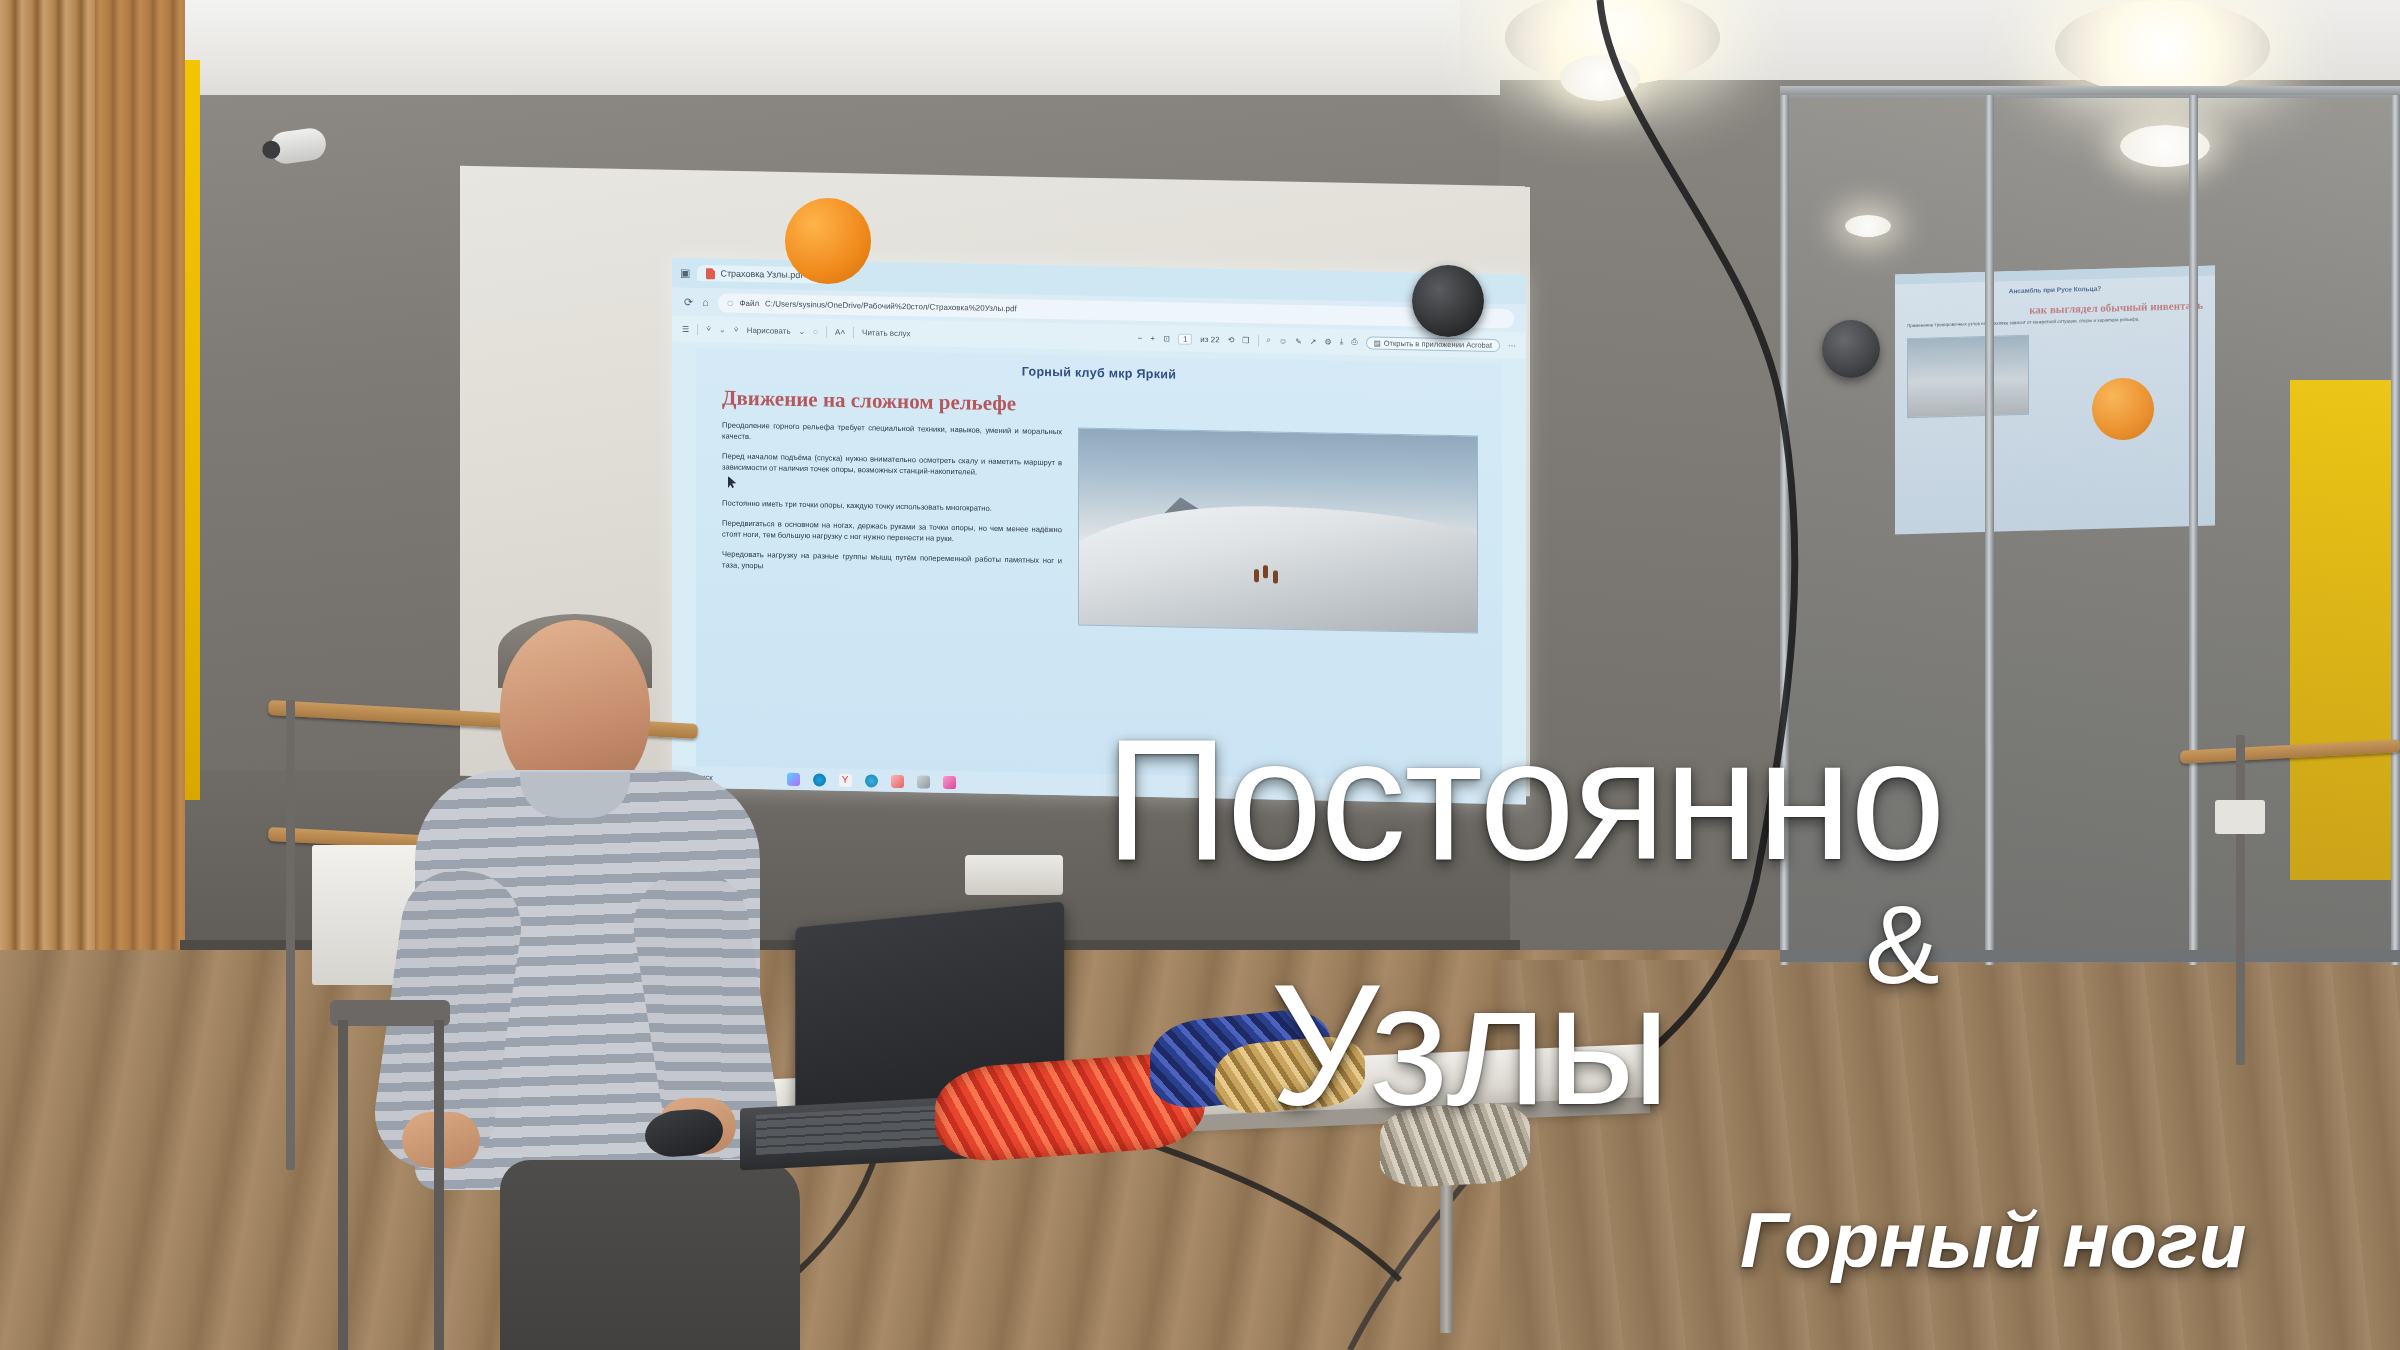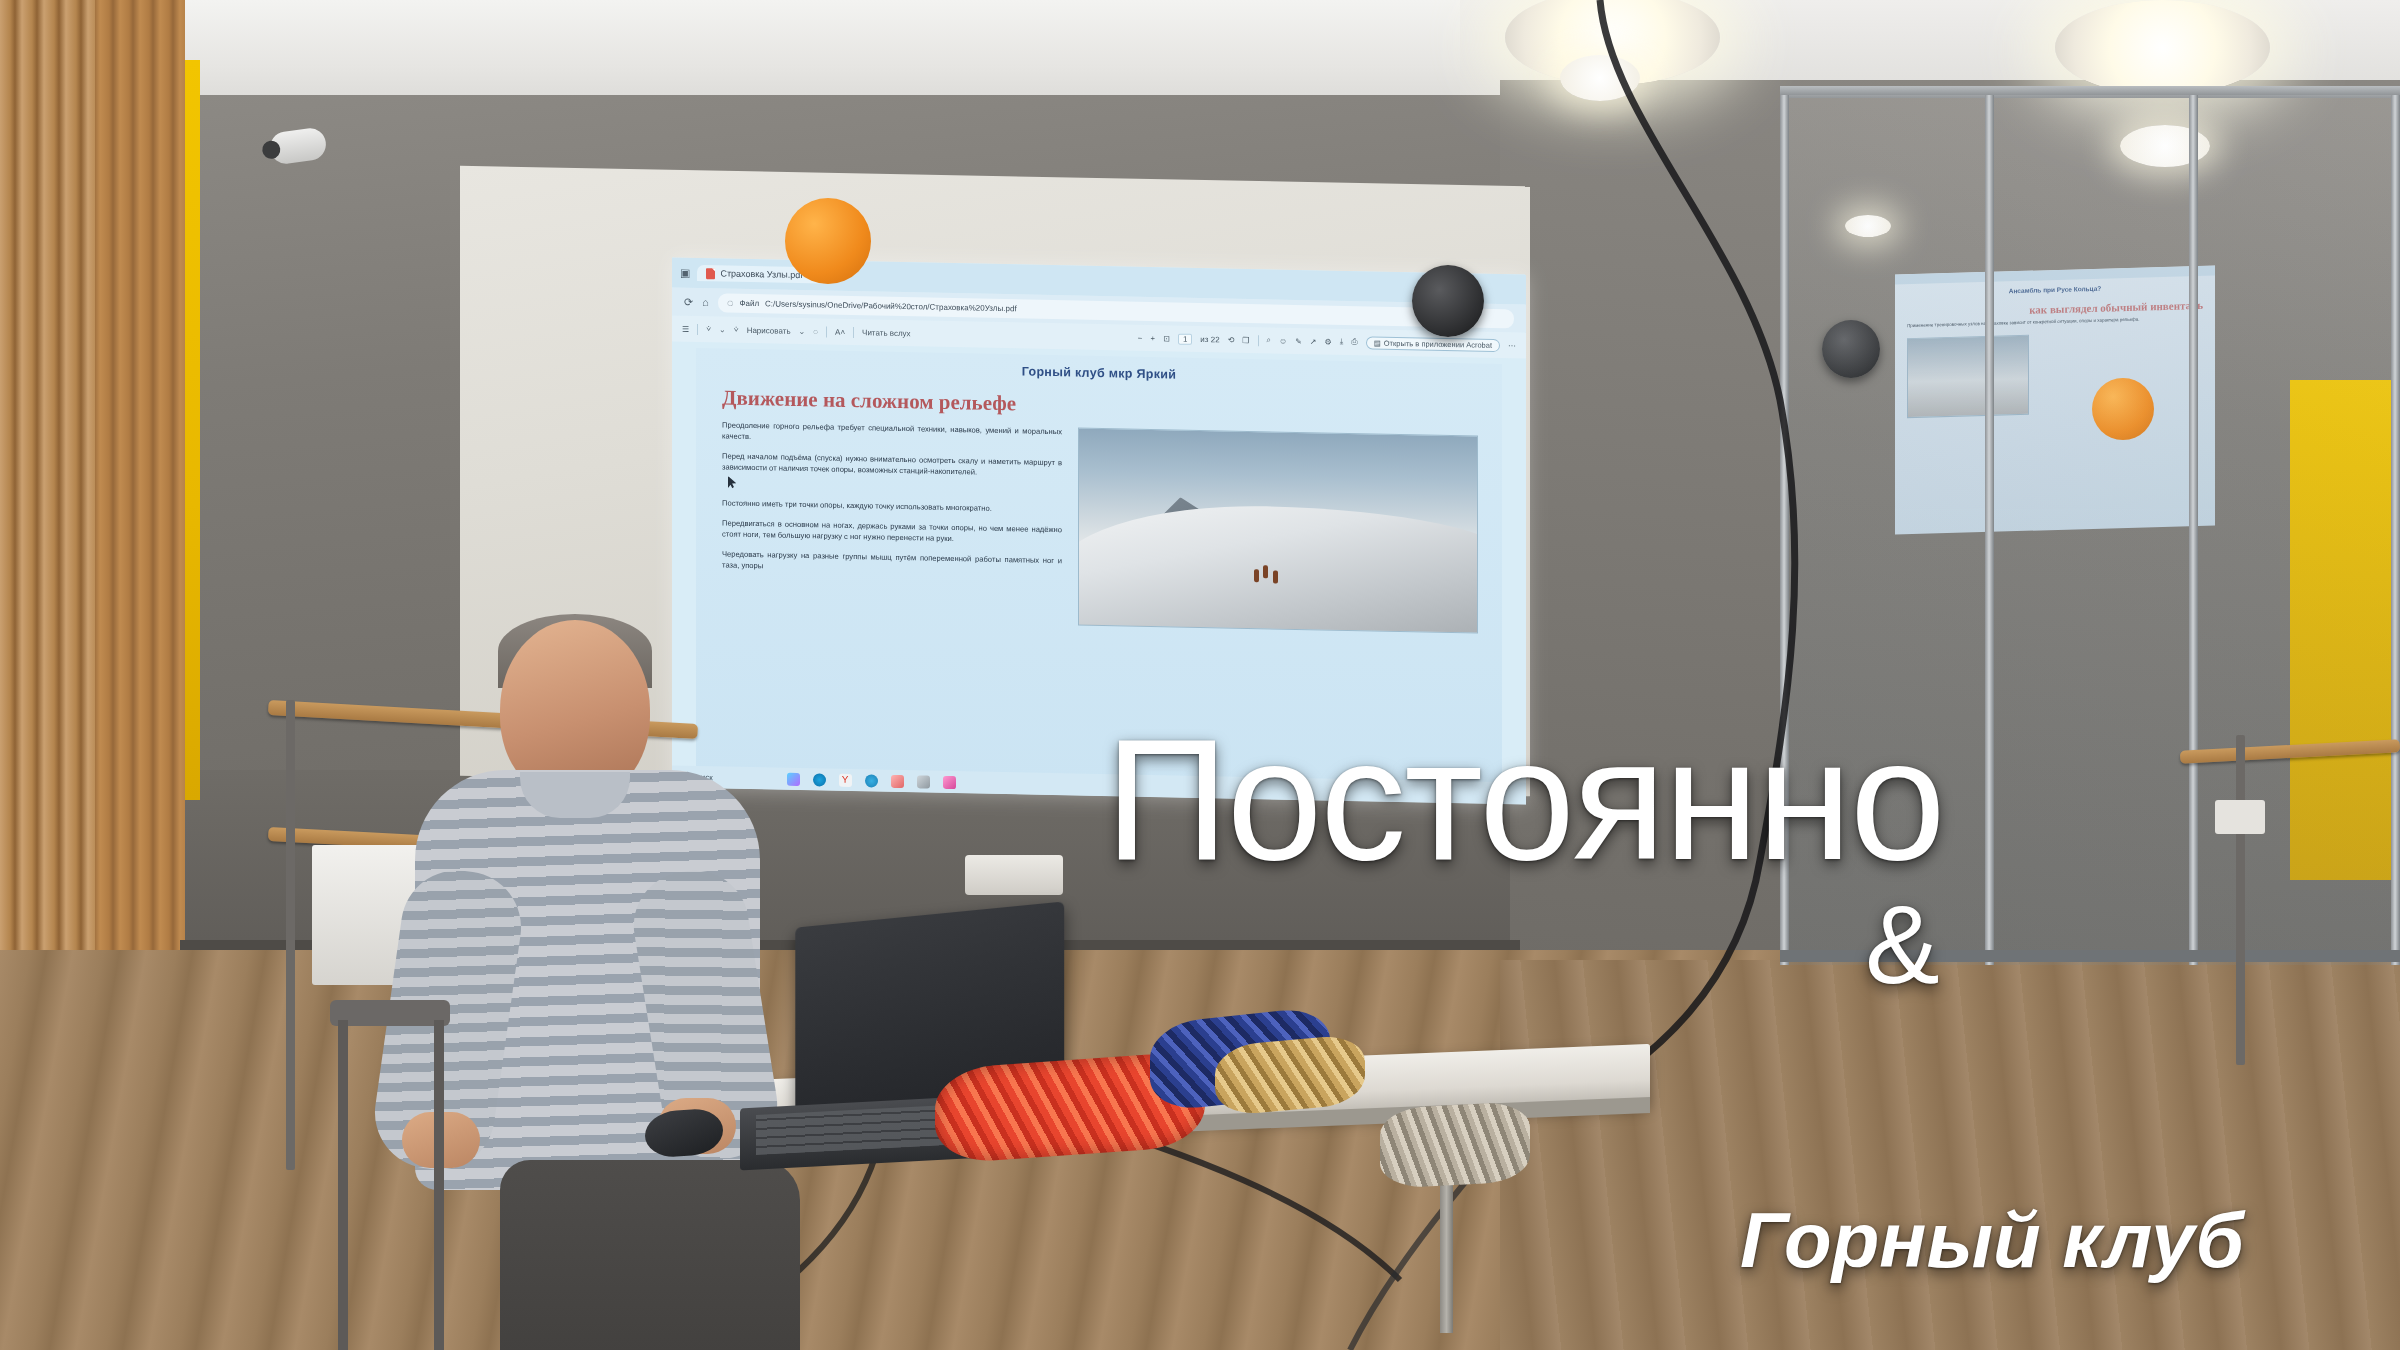--- a/index.html
+++ b/index.html
@@ -396,15 +396,16 @@
   <div class="lap-keys"></div>
   <div class="mouse"></div>
 
   <div class="rope-red"></div>
   <div class="rope-blue"></div>
   <div class="rope-tan"></div>
   <div class="rope-coil"></div>
 
   <div class="ov ov-1">Постоянно</div>
   <div class="ov ov-amp">&amp;</div>
-  <div class="ov ov-3">Горный клуб</div>
+  <div class="ov ov-2">Узлы</div>
+  <div class="ov ov-3">Горный ноги</div>
 
 </div>
 
 </body></html>

